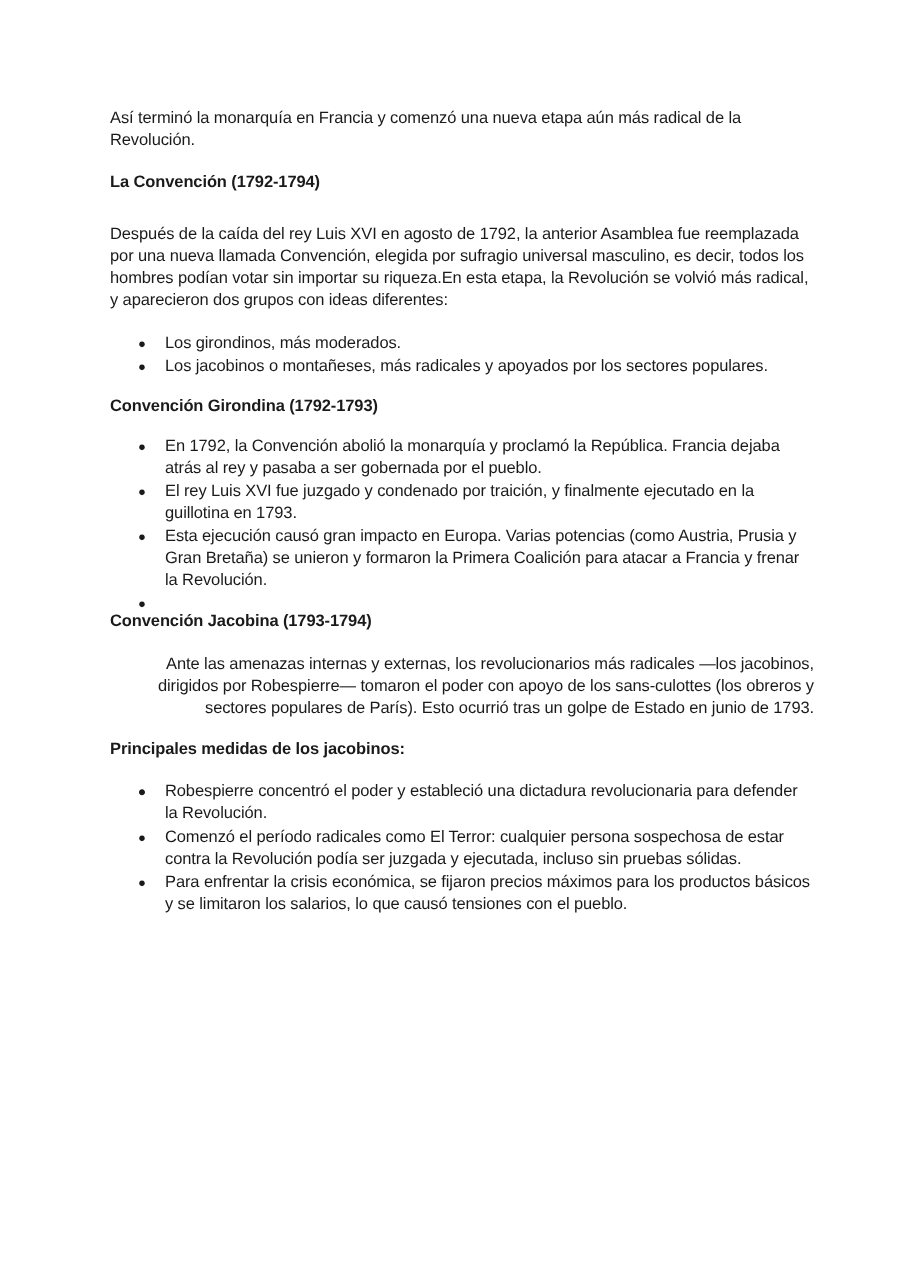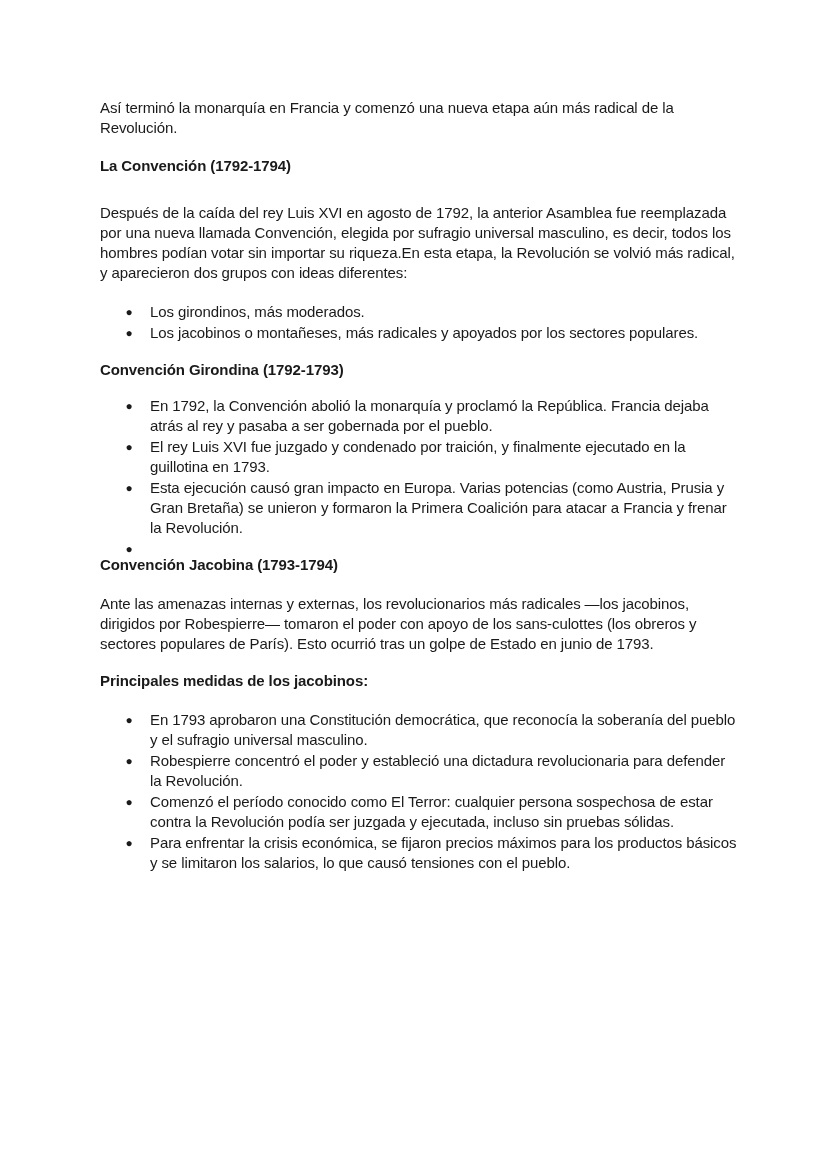--- a/index.html
+++ b/index.html
@@ -90,36 +90,35 @@
     <li>
       <span class="bullet">●</span>
       <span>Esta ejecución causó gran impacto en Europa. Varias potencias (como Austria, Prusia y Gran Bretaña) se unieron y formaron la Primera Coalición para atacar a Francia y frenar la Revolución.</span>
     </li>
     <li>
       <span class="bullet">●</span>
     </li>
   </ul>
 
   <h2 class="h-sub">Convención Jacobina (1793-1794)</h2>
-  <p class="para" style="margin-bottom:0;">Ante las amenazas internas y externas, los revolucionarios más radicales —los jacobinos, dirigidos por Robespierre— tomaron el poder con apoyo de los sans-culottes (los obreros y sectores populares de París). Esto ocurrió tras un golpe de Estado en junio de 1793.</p>
+  <p class="para" style="margin-bottom:0;text-align:right;">Ante las amenazas internas y externas, los revolucionarios más radicales —los jacobinos, dirigidos por Robespierre— tomaron el poder con apoyo de los sans-culottes (los obreros y sectores populares de París). Esto ocurrió tras un golpe de Estado en junio de 1793.</p>
 
   <h2 class="h-sub">Principales medidas de los jacobinos:</h2>
 
   <ul class="list">
     <li>
       <span class="bullet">●</span>
-      <span>En 1793 aprobaron una Constitución democrática, que reconocía la soberanía del pueblo y el sufragio universal masculino.</span>
     </li>
     <li>
       <span class="bullet">●</span>
       <span>Robespierre concentró el poder y estableció una dictadura revolucionaria para defender la Revolución.</span>
     </li>
     <li>
       <span class="bullet">●</span>
-      <span>Comenzó el período conocido como El Terror: cualquier persona sospechosa de estar contra la Revolución podía ser juzgada y ejecutada, incluso sin pruebas sólidas.</span>
+      <span>Comenzó el período radicales como El Terror: cualquier persona sospechosa de estar contra la Revolución podía ser juzgada y ejecutada, incluso sin pruebas sólidas.</span>
     </li>
     <li>
       <span class="bullet">●</span>
       <span>Para enfrentar la crisis económica, se fijaron precios máximos para los productos básicos y se limitaron los salarios, lo que causó tensiones con el pueblo.</span>
     </li>
   </ul>
 
 </div>
 
 </body></html>

